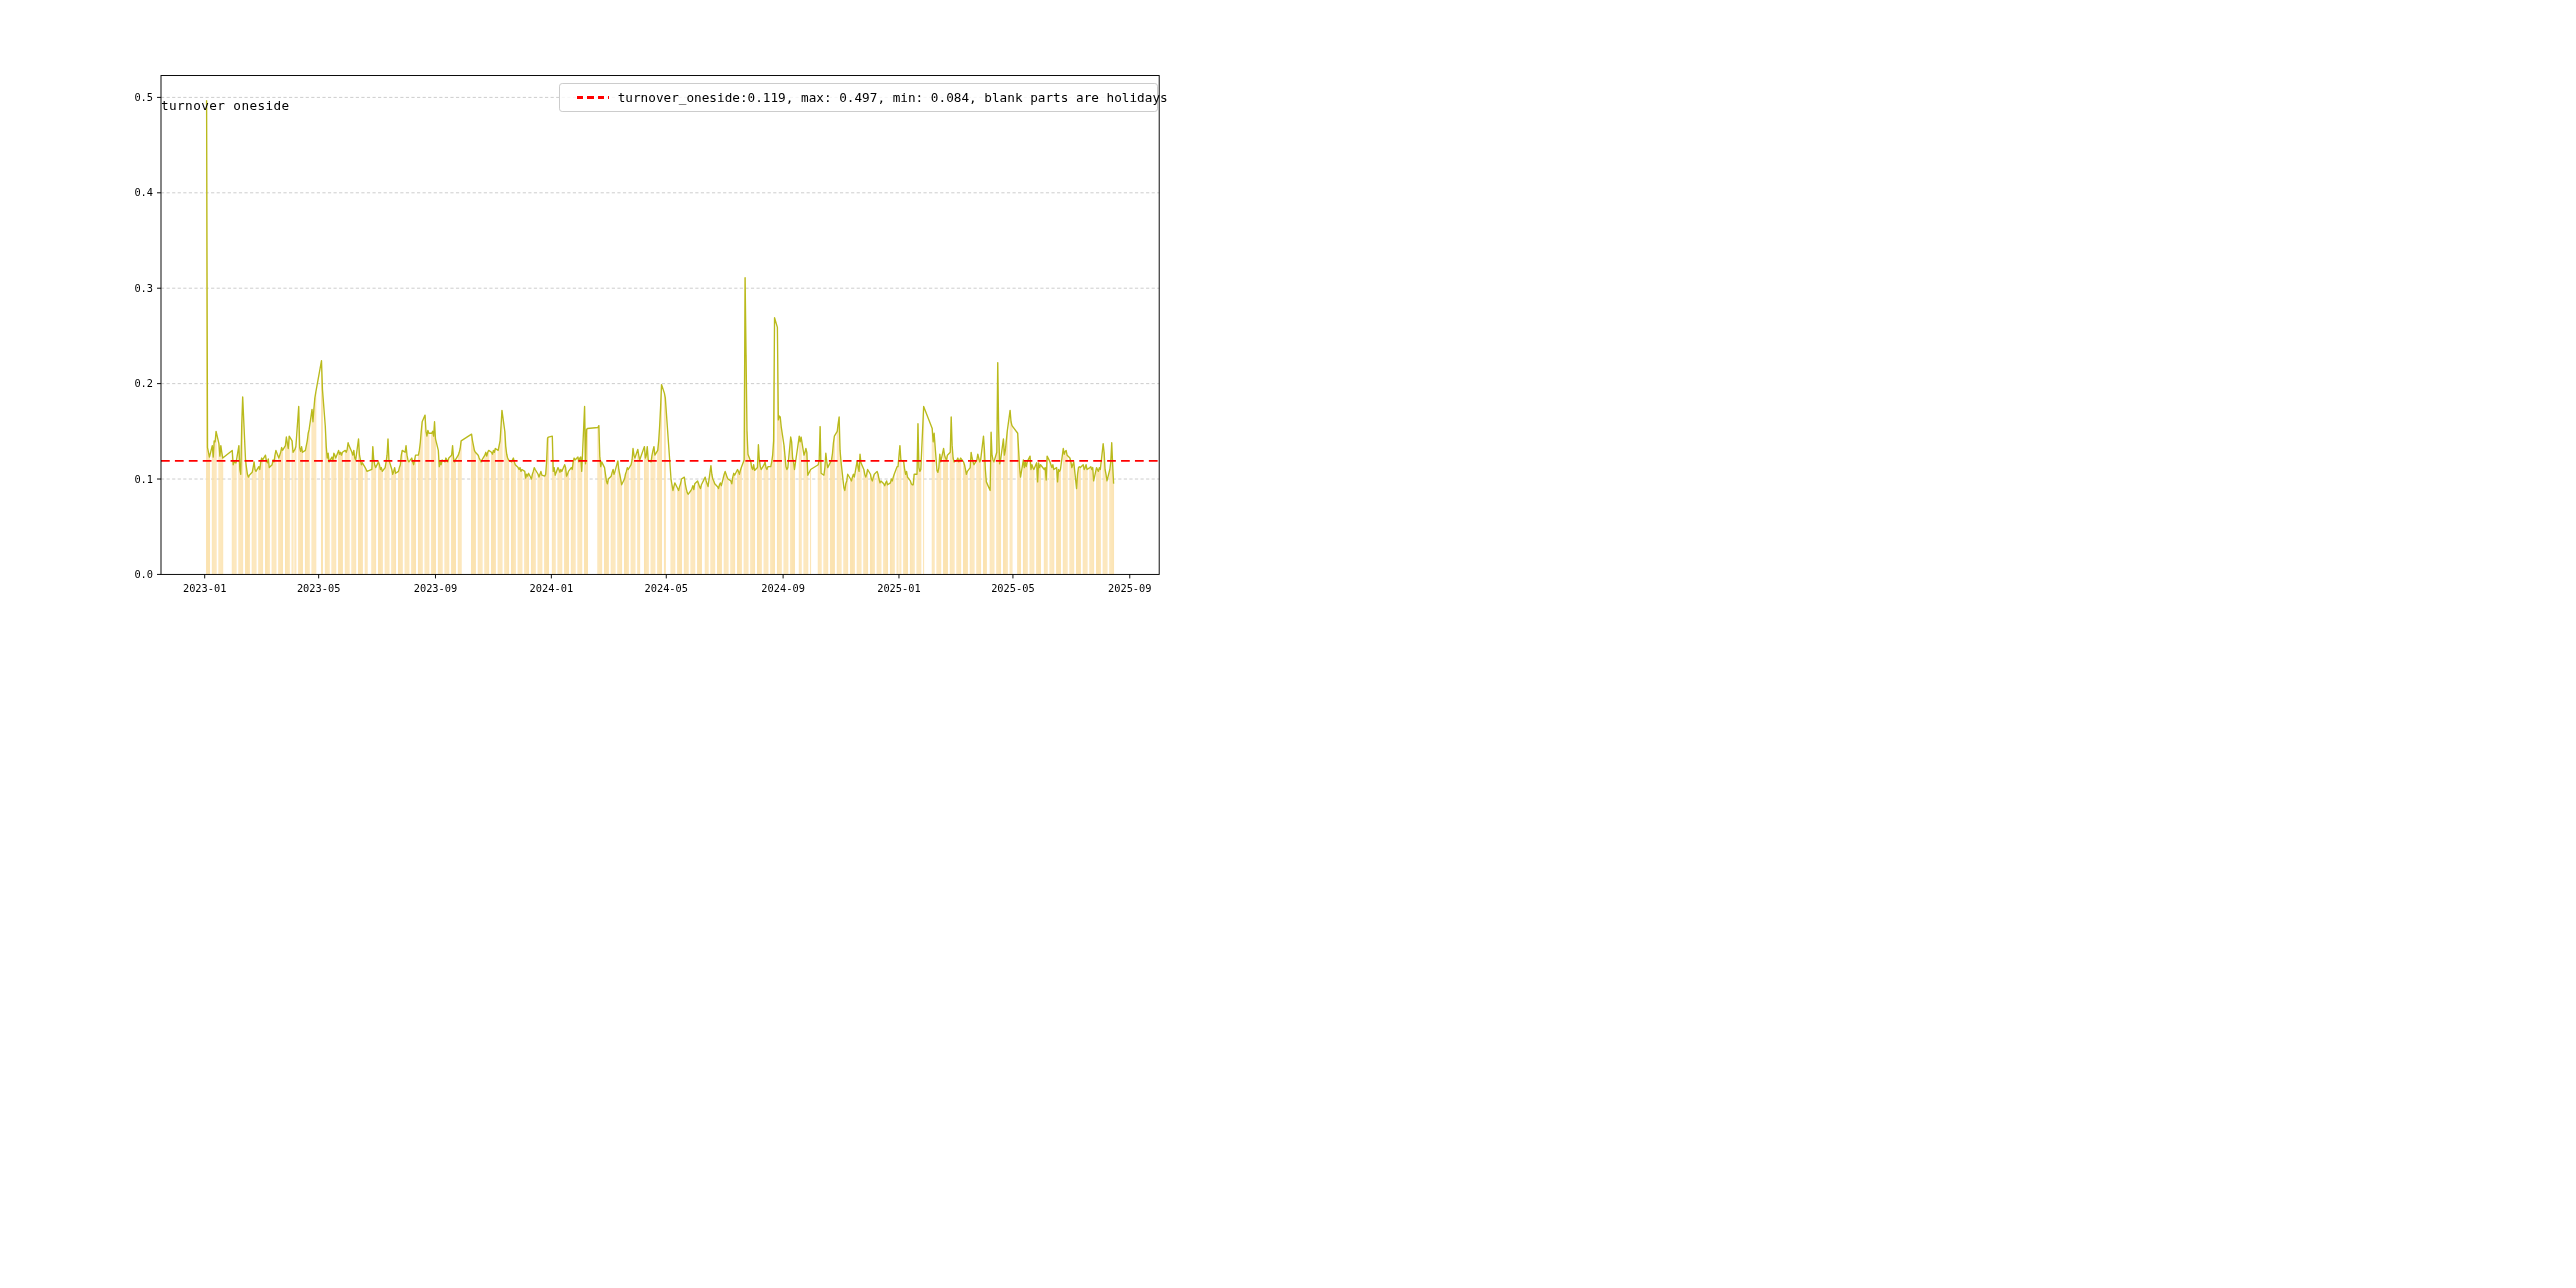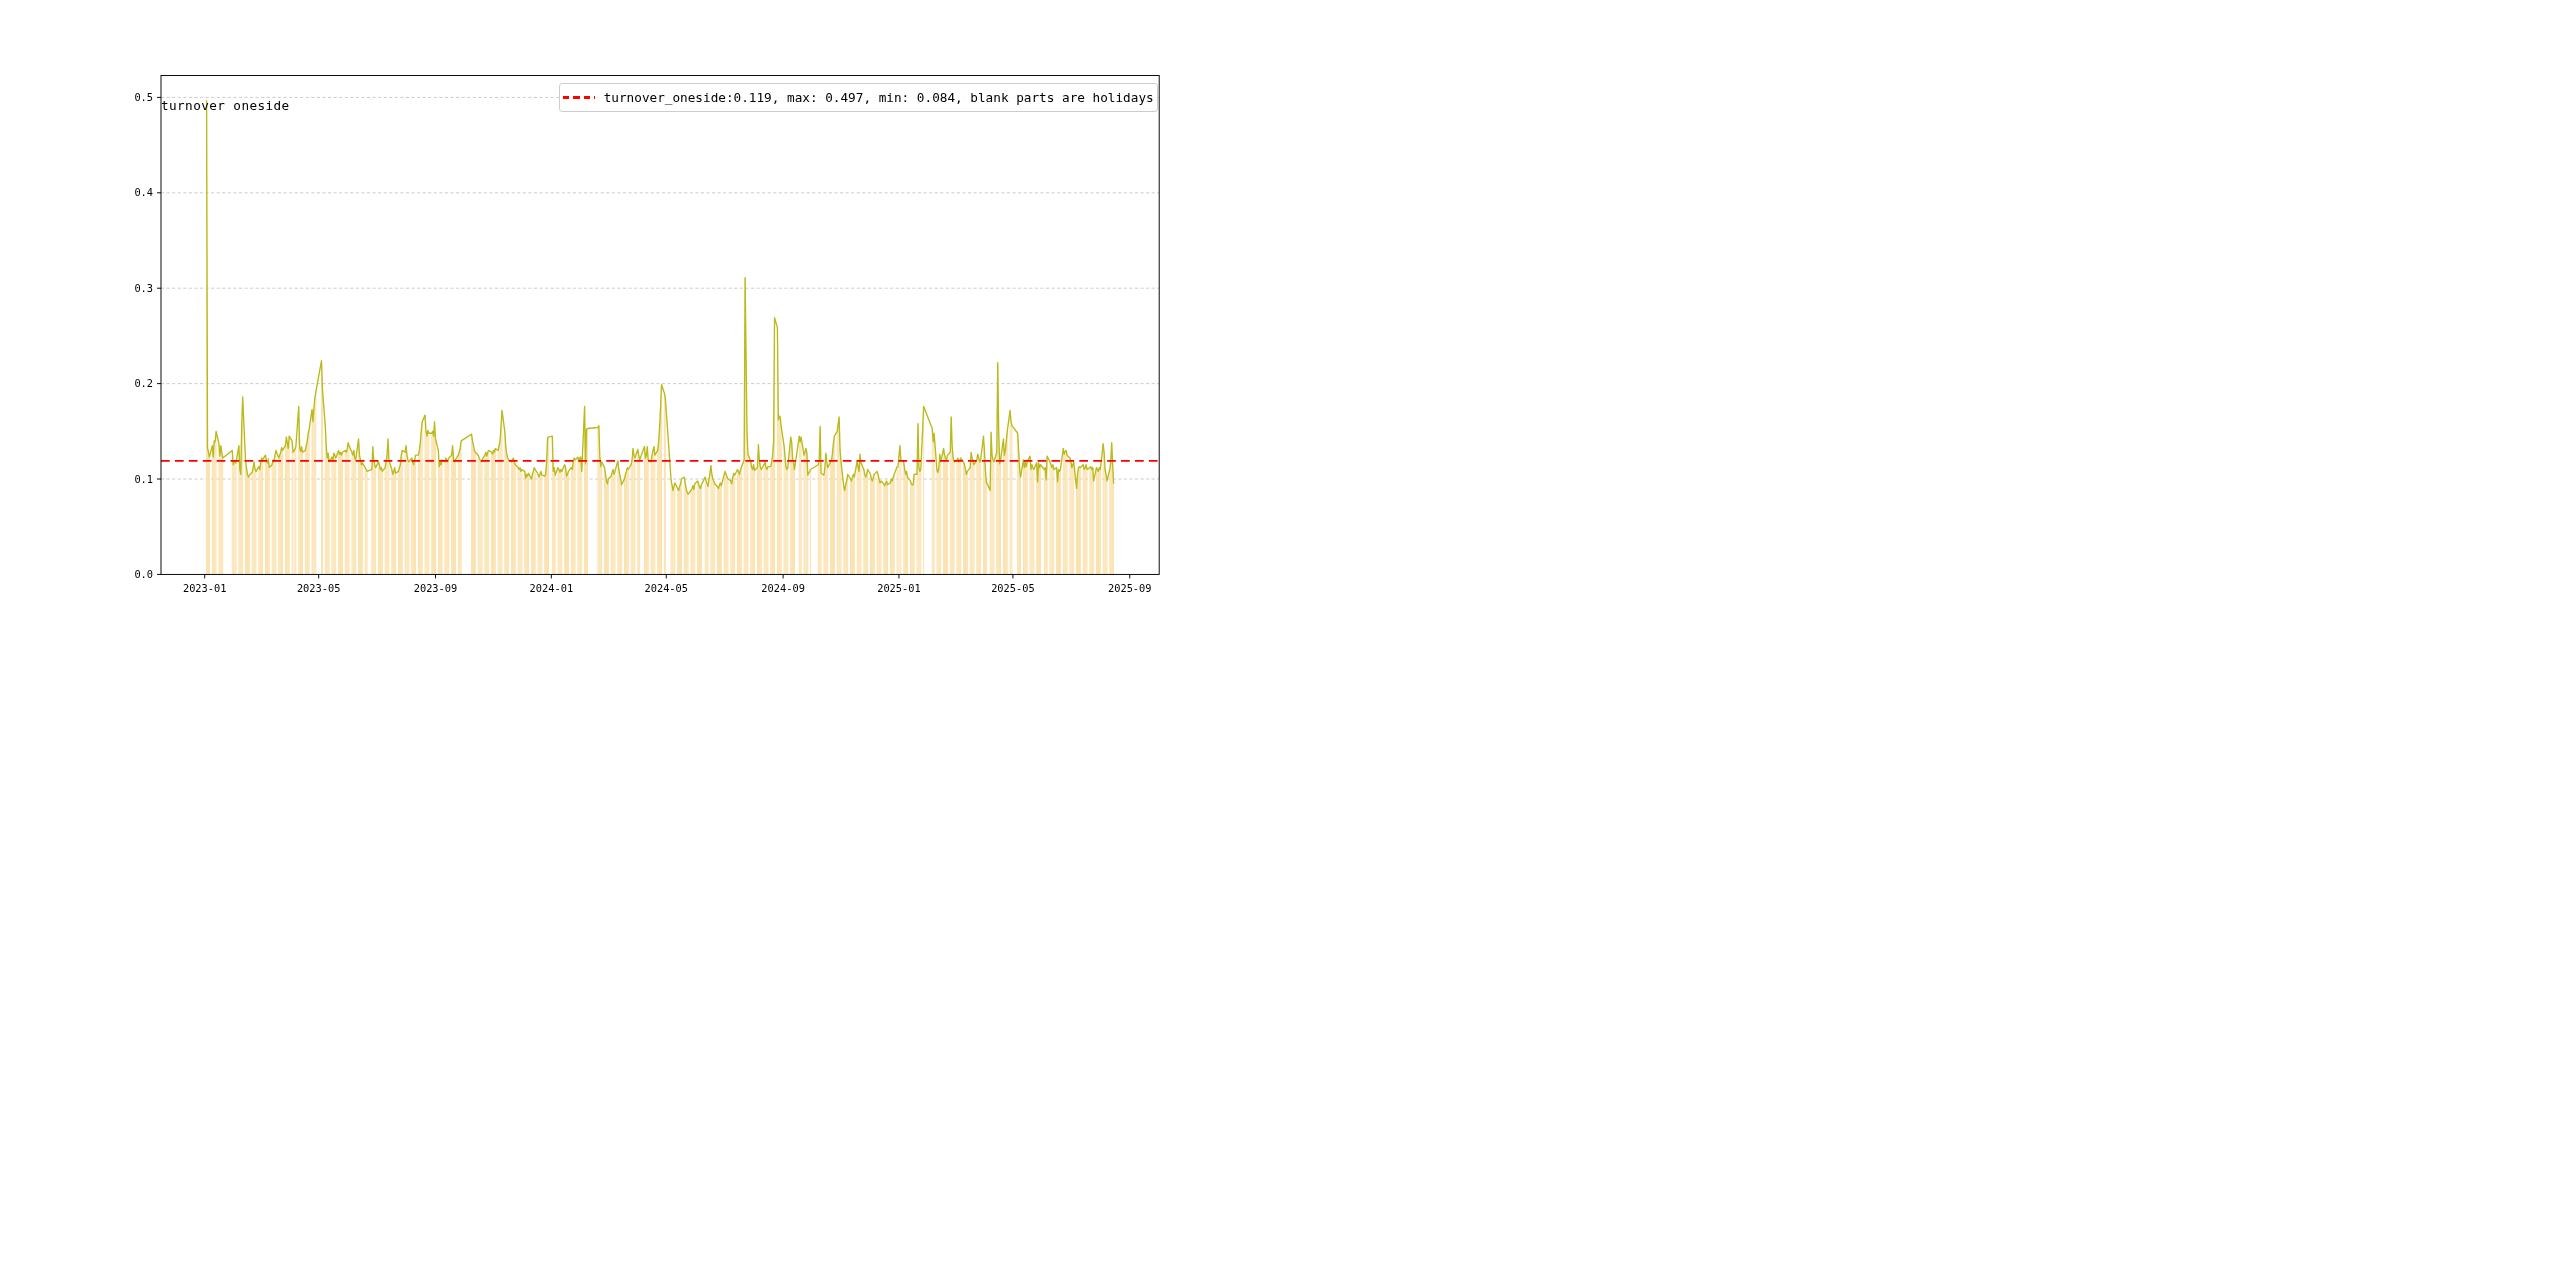--- a/index.html
+++ b/index.html
@@ -3,21 +3,21 @@
 <meta charset="utf-8">
 <style>
   html,body{margin:0;padding:0;background:#ffffff;}
   body{width:1288px;height:644px;overflow:hidden;font-family:"DejaVu Sans Mono","Liberation Mono",monospace;}
   #figure{position:relative;width:1288px;height:644px;background:#ffffff;}
   #chart-svg{position:absolute;left:0;top:0;}
   #chart-title{position:absolute;left:161px;width:999px;top:56px;
     font-size:12.7px;color:#000;letter-spacing:0.4px;margin-top:42px;}
   #legend{position:absolute;left:559px;top:83px;width:599px;height:29px;
     background:rgba(255,255,255,0.8);border:0.8px solid #cccccc;border-radius:3.2px;
-    display:flex;align-items:center;box-sizing:border-box;padding-left:3px;}
+    display:flex;align-items:center;box-sizing:border-box;padding-left:17px;}
   #legend-marker{display:inline-block;width:32px;height:2.4px;flex:0 0 32px;
     background:repeating-linear-gradient(90deg,#ff0000 0px,#ff0000 6.4px,transparent 6.4px,transparent 10.3px);}
   #legend-label{margin-left:8.7px;font-size:12.7px;color:#000;white-space:nowrap;}
 </style>
 </head>
 <body>
 
 <div id="figure">
   <svg id="chart-svg" width="1288" height="644" viewBox="0 0 1620 810">
       <line x1="202.5" x2="1458" y1="602.5" y2="602.5" stroke="#b0b0b0" stroke-width="0.8" stroke-dasharray="4 3"></line>

